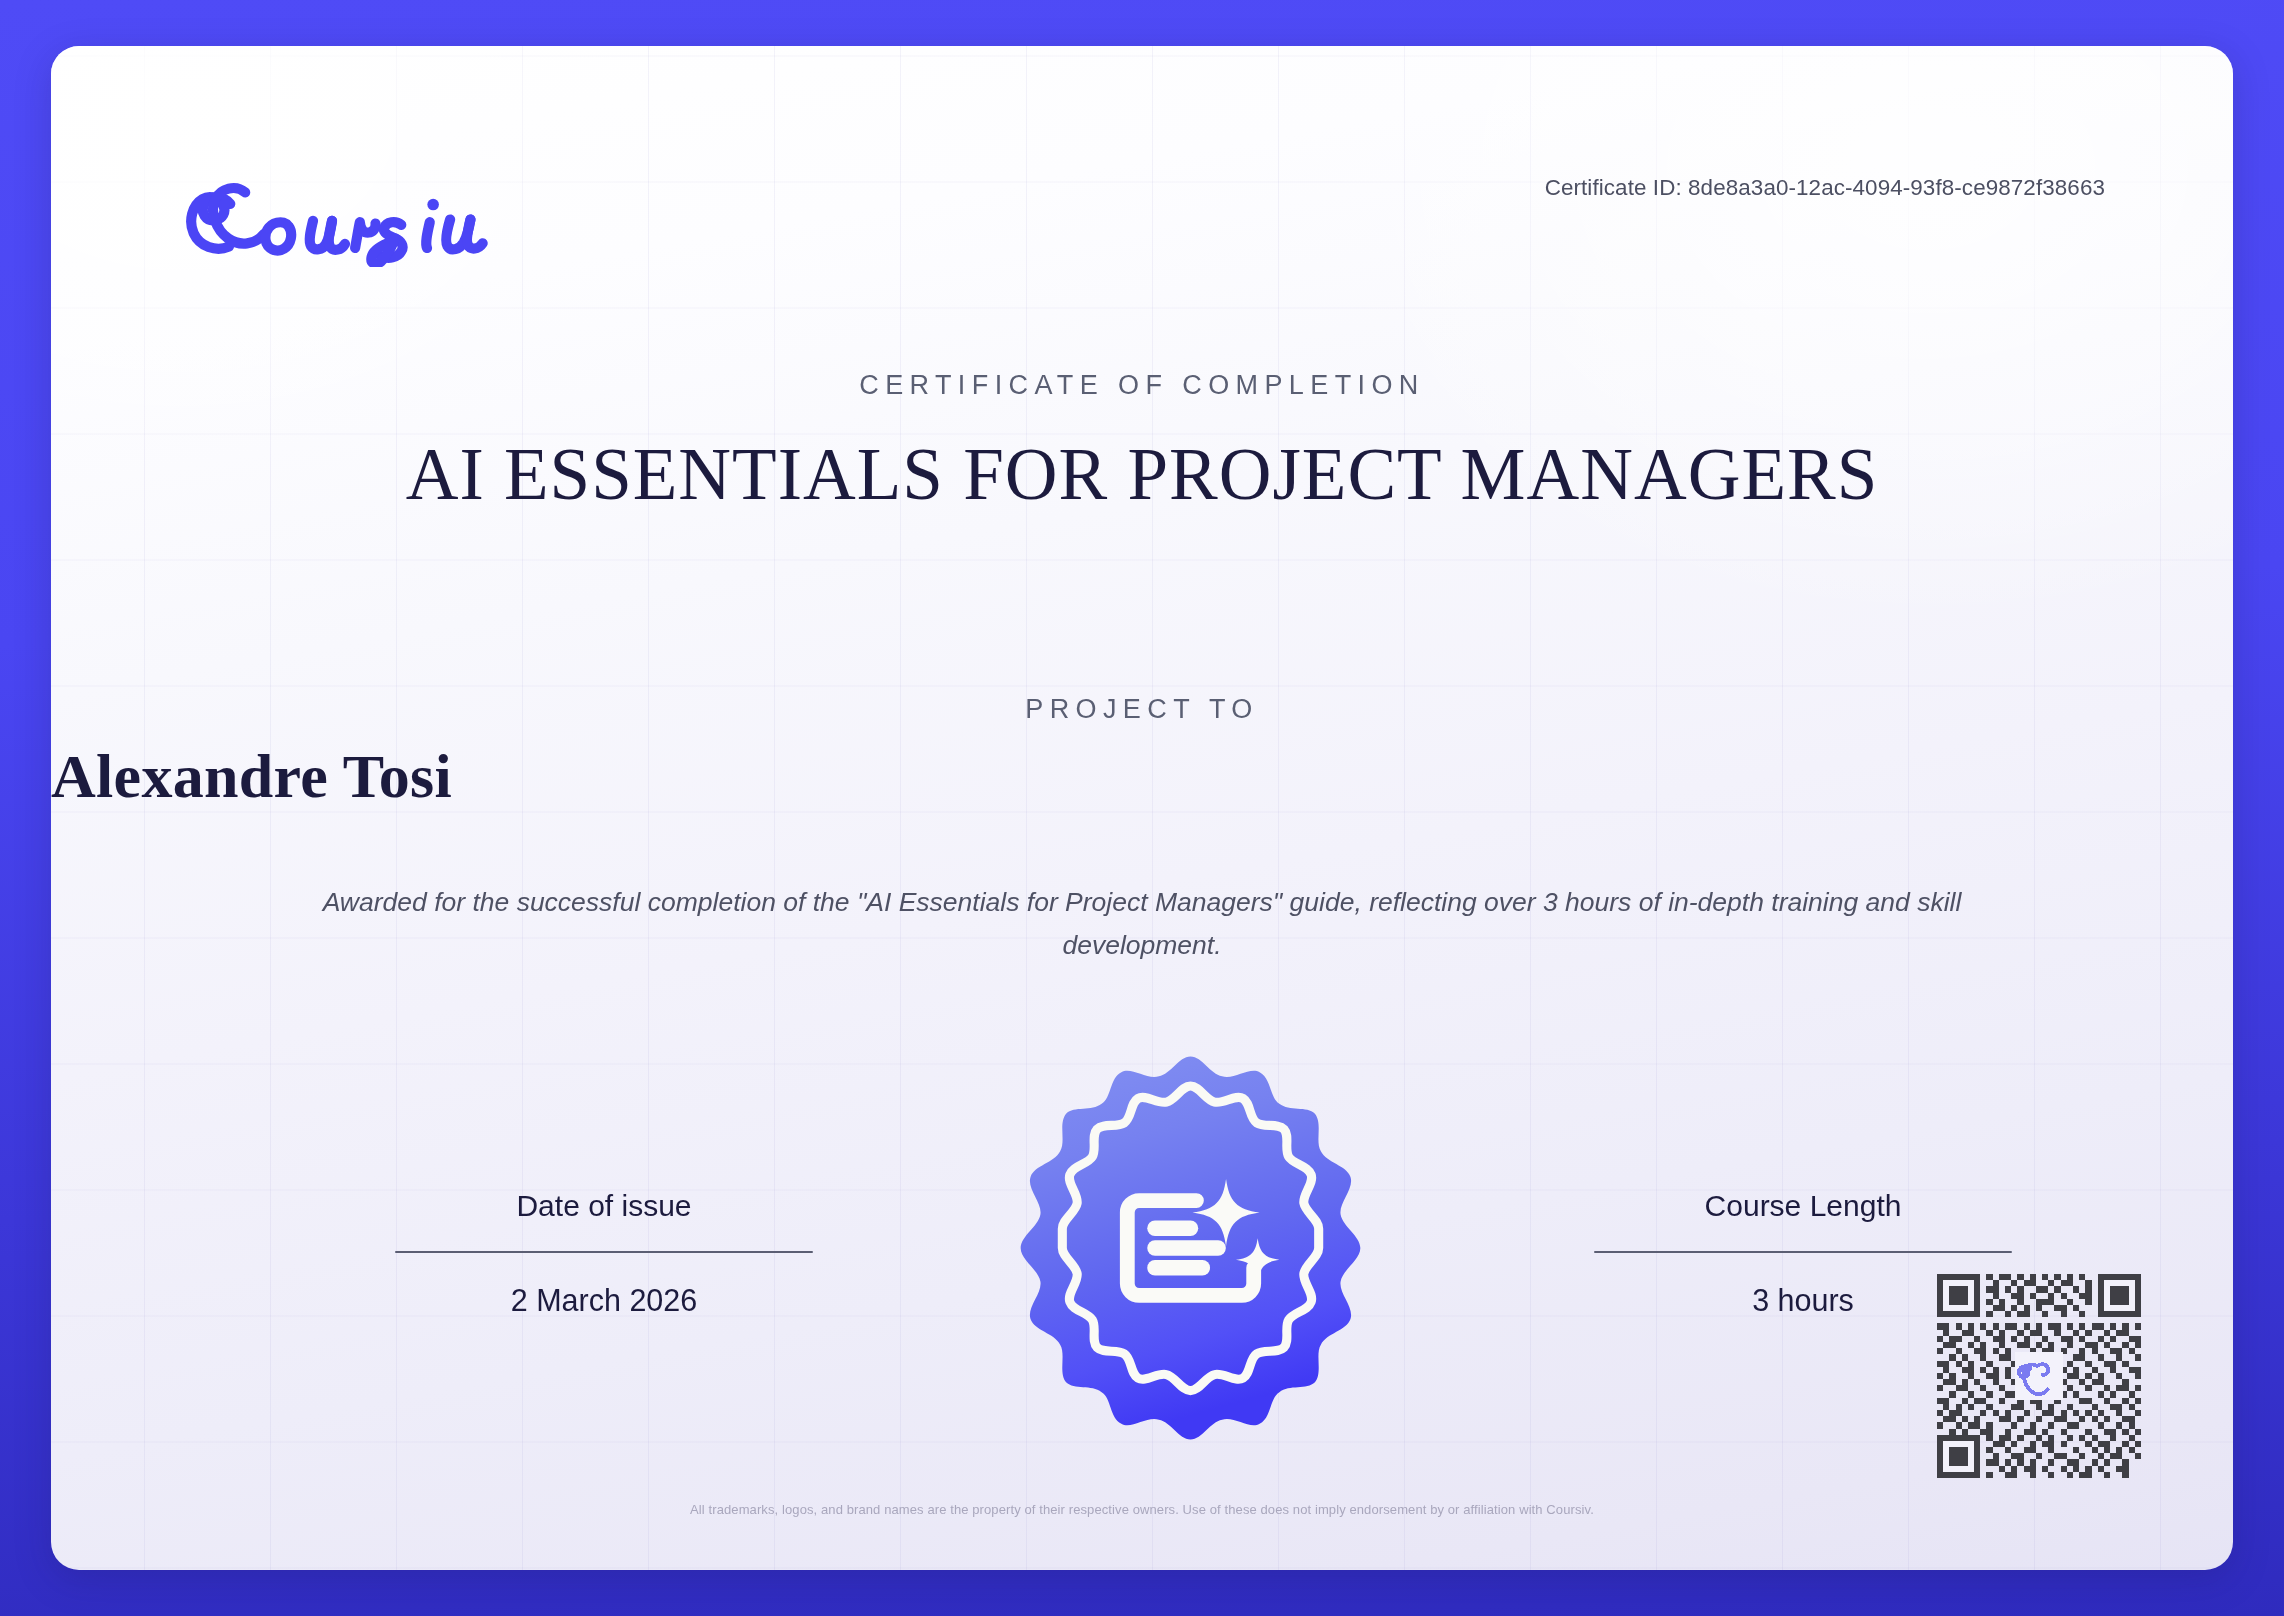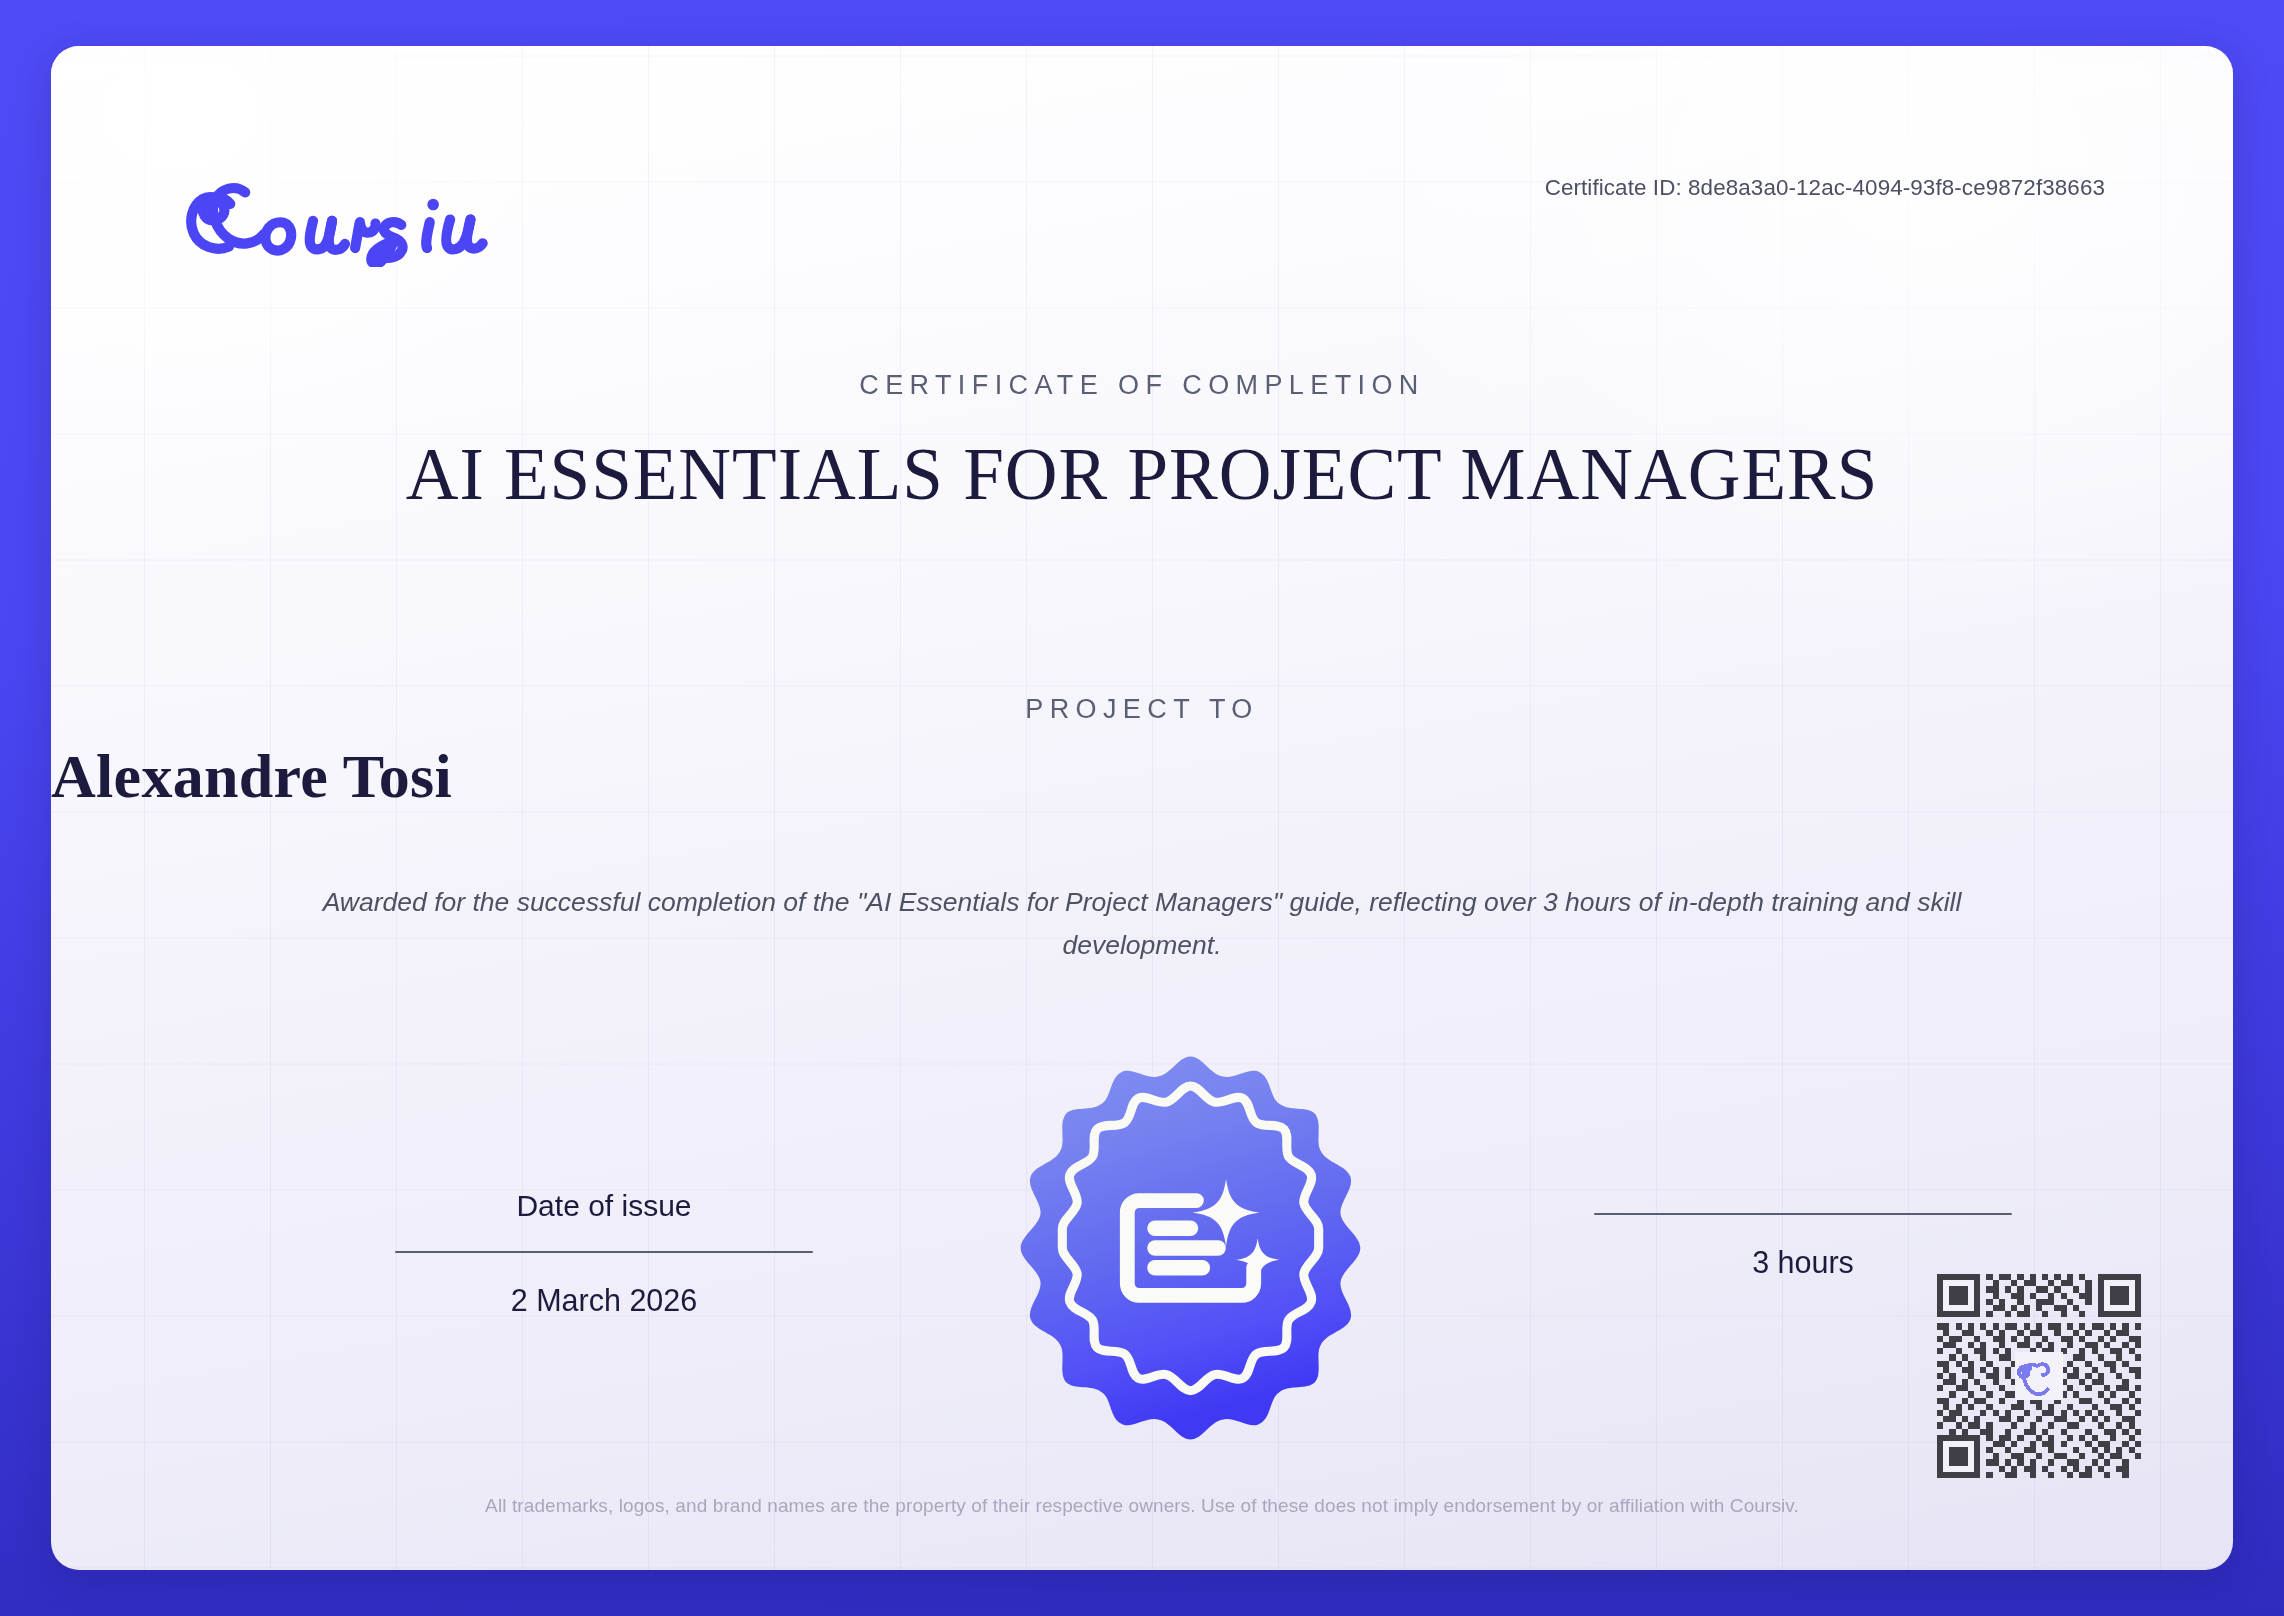--- a/index.html
+++ b/index.html
@@ -131,21 +131,21 @@
   #qr {
     position:absolute;
     right:92px; bottom:92px;
     width:204px; height:204px;
   }
 
   
   #footer {
     position:absolute; left:0; right:0; bottom:53px;
     text-align:center;
-    font-size:19px; color:#a9a7bd; font-weight:400;
+    font-size:13px; color:#a9a7bd; font-weight:400;
     letter-spacing:0.1px;
   }
 </style>
 </head>
 <body>
 
 <div id="page">
 
   <div id="card">
     <div id="grid"></div>
@@ -272,20 +272,21 @@
         </svg>
       </div>
 
       <div class="meta" id="meta-left">
         <div class="meta-label">Date of issue</div>
         <div class="meta-rule"></div>
         <div class="meta-value">2 March 2026</div>
       </div>
 
       <div class="meta" id="meta-right">
+        <div class="meta-label">Course Length</div>
         <div class="meta-rule"></div>
         <div class="meta-value">3 hours</div>
       </div>
 
       <div id="qr">
         <svg viewBox="0 0 33 33" width="204" height="204" shape-rendering="crispEdges">
           <rect width="33" height="33" fill="#ffffff" fill-opacity="0"></rect>
           <g fill="#3f3f45">
 
             <path d="M0 0h7v7H0z"></path>

